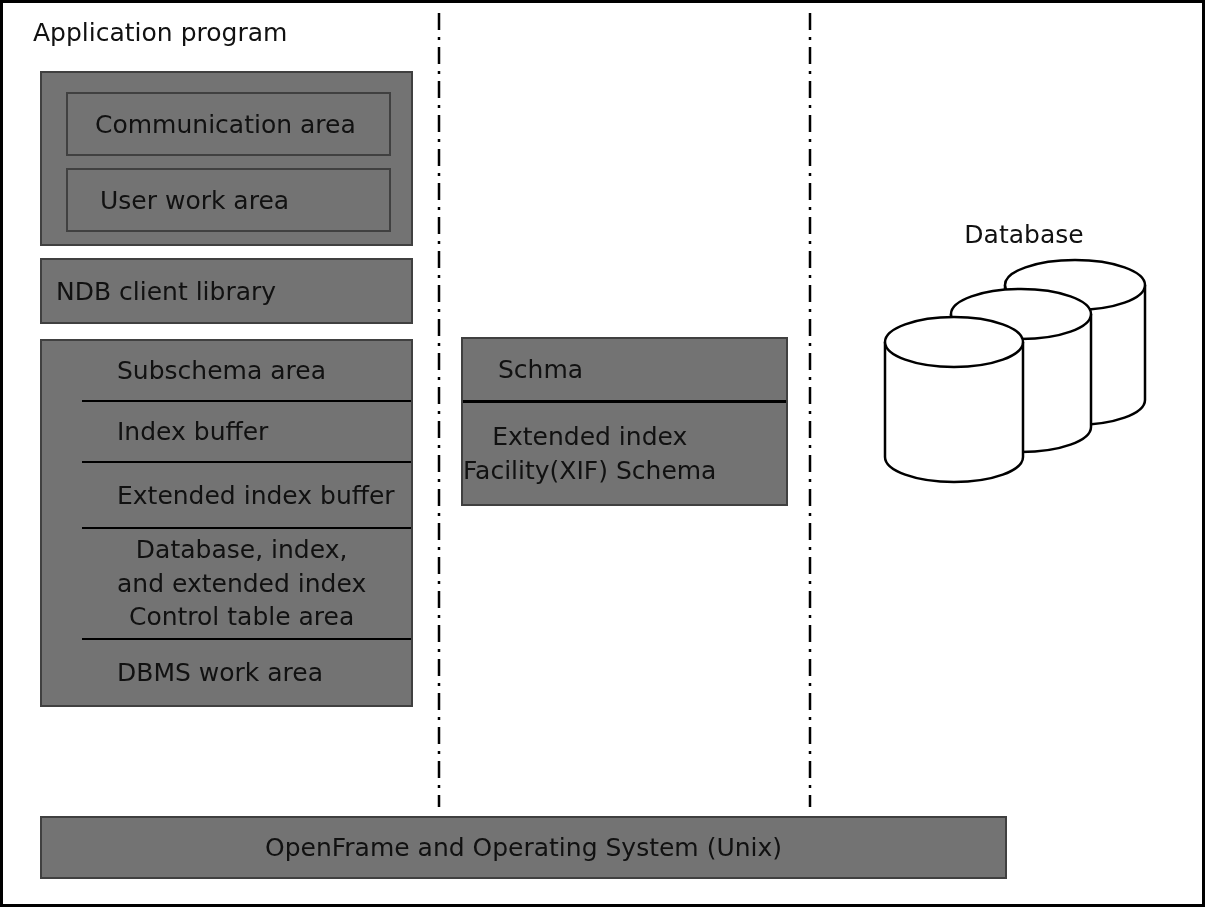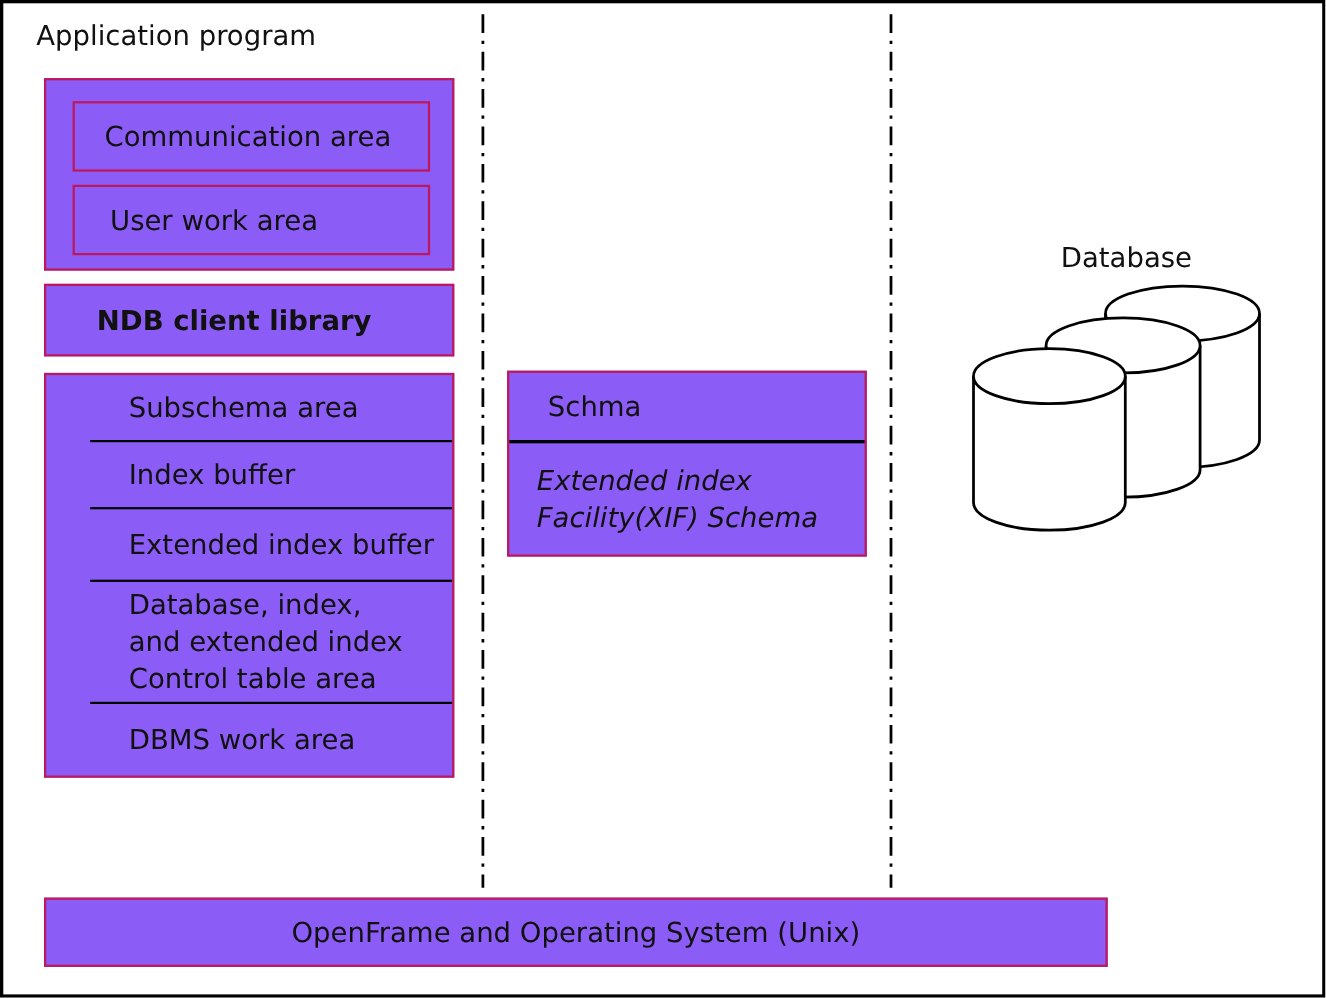--- a/index.html
+++ b/index.html
@@ -13,22 +13,23 @@
     width: 1205px;
     height: 907px;
     background: #ffffff;
     border: 3px solid #000000;
     overflow: hidden;
     font-size: 25px;
   }
   .abs { position: absolute; }
   .box {
     position: absolute;
-    border: 2px solid #be185d;
-    background: #8b5cf6;
+    border: 2px solid #404040;
+    background: #737373;
+    text-align: center;
   }
   .vcenter {
     display: flex;
     align-items: center;
   }
   .label {
     position: absolute;
     white-space: nowrap;
   }
   .stack-row {
@@ -61,21 +62,21 @@
 
   <div class="box" style="left:37px; top:68px; width:373px; height:175px;">
     <div class="box vcenter" style="left:24px; top:19px; width:325px; height:64px; padding-left:27px;">
       <span>Communication area</span>
     </div>
     <div class="box vcenter" style="left:24px; top:95px; width:325px; height:64px; padding-left:32px;">
       <span>User work area</span>
     </div>
   </div>
 
-  <div class="box vcenter" style="left:37px; top:255px; width:373px; height:66px; padding-left:46px;font-weight:bold;">
+  <div class="box vcenter" style="left:37px; top:255px; width:373px; height:66px; padding-left:14px;">
     <span>NDB client library</span>
   </div>
 
   <div class="box" style="left:37px; top:336px; width:373px; height:368px; display:flex; flex-direction:column;padding-left:40px;">
     <div class="stack-row" style="height:61px;">
       <span>Subschema area</span>
     </div>
     <div class="stack-row" style="height:61px;">
       <span>Index buffer</span>
     </div>
@@ -89,21 +90,21 @@
     </div>
     <div class="stack-row" style="height:65px;">
       <span>DBMS work area</span>
     </div>
   </div>
 
   <div class="box" style="left:458px; top:334px; width:327px; height:169px; display:flex; flex-direction:column;">
     <div class="vcenter" style="height:64px; padding-left:35px; border-bottom:3px solid #000000;">
       <span>Schma</span>
     </div>
-    <div class="vcenter" style="flex:1; padding-left:25px;font-style:italic;">
+    <div class="vcenter" style="flex:1; ">
       <span class="multiline">Extended index
 Facility(XIF) Schema</span>
     </div>
   </div>
 
   <div class="abs centered-text" style="left:921px; top:212px; width:200px; height:34px;align-items:flex-end;">
     <span>Database</span>
   </div>
 
   <div class="box centered-text" style="left:37px; top:813px; width:967px; height:63px;">

